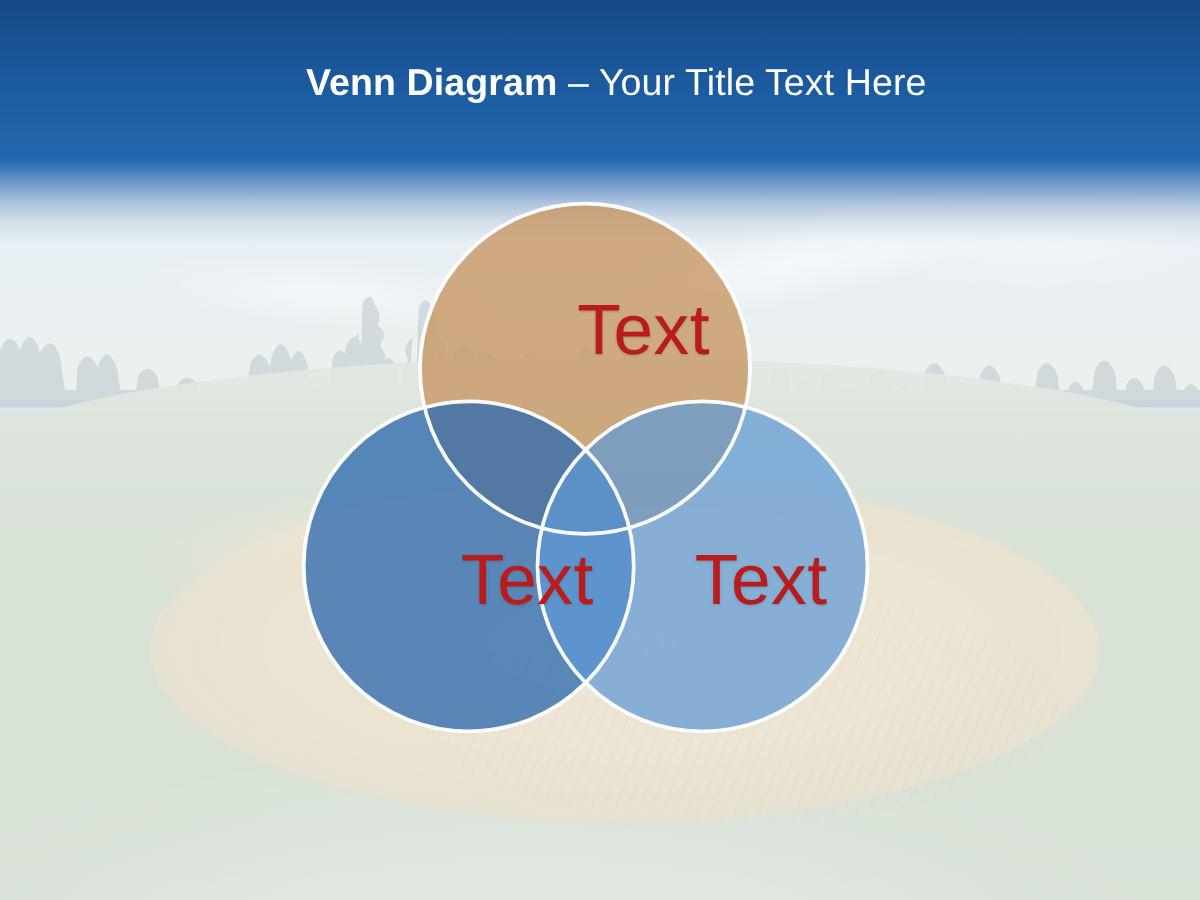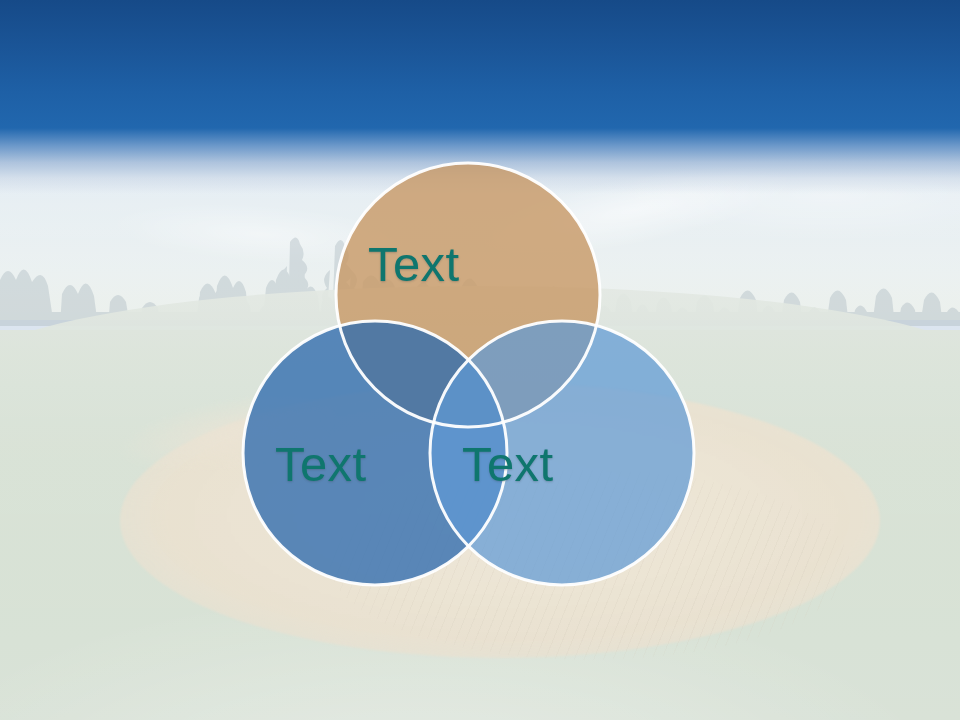--- a/index.html
+++ b/index.html
@@ -202,29 +202,29 @@
     left: 0; top: 0;
     width: 960px;
     height: 720px;
   }
   .venn svg {
     display: block;
   }
 
   .venn-label {
     position: absolute;
-    color: #0f766e;
-    font-size: 49px;
+    color: #b91c1c;
+    font-size: 57px;
     font-weight: 400;
     line-height: 49px;
     letter-spacing: 0.4px;
     text-shadow: 0 1px 2px rgba(60,70,80,0.30);
     white-space: nowrap;
     width: 200px;
-    text-align: left;
+    text-align: right;
   }
   .label-top    { left: 368px; top: 240px; }
   .label-left   { left: 275px; top: 440px; }
   .label-right  { left: 462px; top: 440px; }
 </style>
 </head>
 <body>
 
 <div id="slide">
 
@@ -294,20 +294,23 @@
     <div class="bunker"></div>
     <div class="bunker-lip"></div>
     <div class="bunker-tail"></div>
     <div class="bunker-rake"></div>
     <div class="photo-wash"></div>
   </div>
 
   <div class="header"></div>
   <div class="header-fade"></div>
 
+  <div class="title">
+    <span class="strong">Venn Diagram</span><span class="dash"> – </span><span class="light">Your Title Text Here</span>
+  </div>
 
   <div class="venn">
     <svg width="960" height="720" viewBox="0 0 960 720">
 
       <circle cx="468" cy="295" r="132" fill="#c89a68" fill-opacity="0.82"></circle>
       <circle cx="375" cy="453" r="132" fill="#2f6cae" fill-opacity="0.78"></circle>
       <circle cx="562" cy="453" r="132" fill="#5f9ad6" fill-opacity="0.72"></circle>
 
       <circle cx="468" cy="295" r="132" fill="none" stroke="#ffffff" stroke-width="3" stroke-opacity="0.95"></circle>
       <circle cx="375" cy="453" r="132" fill="none" stroke="#ffffff" stroke-width="3" stroke-opacity="0.95"></circle>

